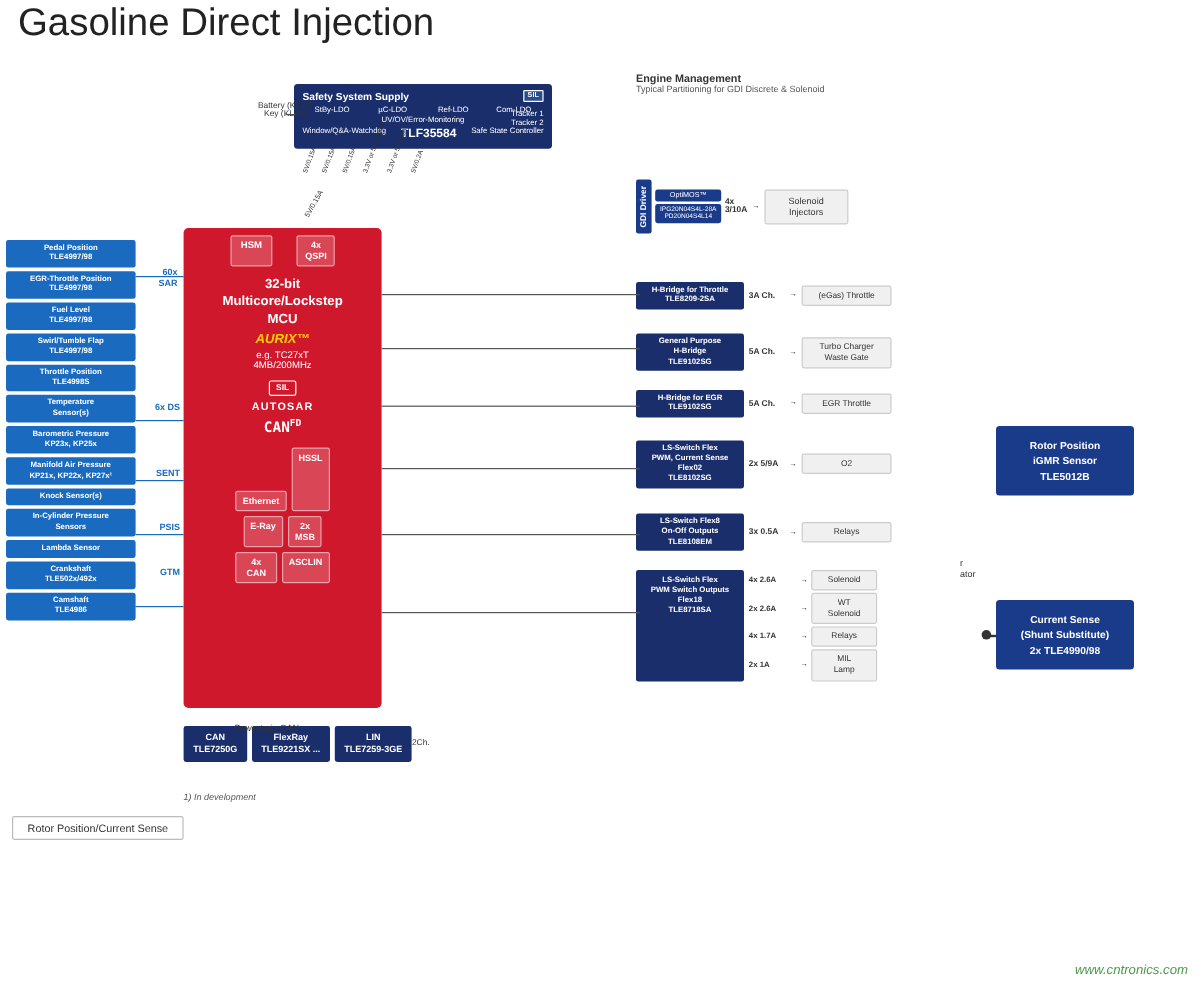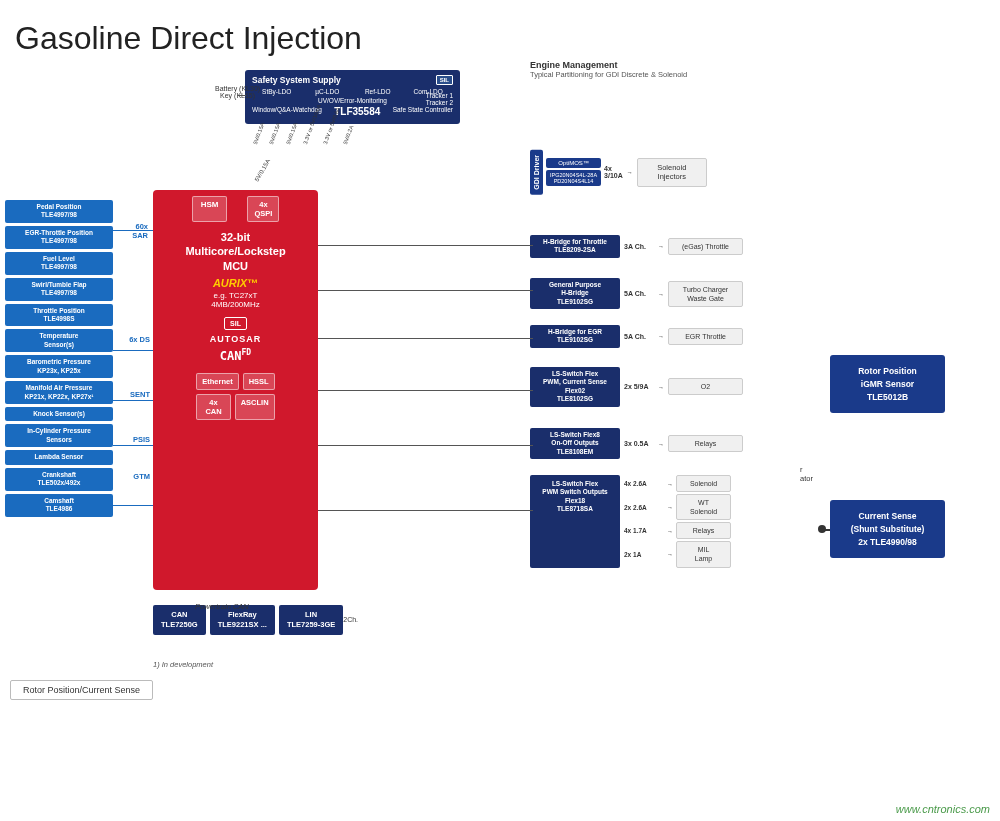--- a/index.html
+++ b/index.html
@@ -9,21 +9,21 @@
       width: 1000px;
       height: 821px;
       overflow: hidden;
       position: relative;
     }
     .page {
       width: 844px;
       height: 821px;
       background: #fff;
       position: relative;
-      padding: 20px 15px;
+      padding: 0 15px;
     }
     .page-title {
       font-size: 32px;
       font-weight: 300;
       color: #222;
       margin-bottom: 8px;
     }
     
     .diagram {
       position: absolute;
@@ -185,24 +185,28 @@
       <div style="text-align:center; font-size:11px; font-weight:bold; font-style:italic; color:#ffcc00; margin-bottom:2px;">AURIX™</div>
       <div style="text-align:center; font-size:8px; margin-bottom:8px;">e.g. TC27xT<br>4MB/200MHz</div>
 
       <div style="display:flex; justify-content:center; gap:6px; margin-bottom:4px;">
         <div style="border:1px solid #fff; padding:2px 5px; font-size:7px; border-radius:2px; font-weight:bold;">SIL</div>
       </div>
       <div style="text-align:center; font-size:9px; font-weight:bold; letter-spacing:1px; margin-bottom:4px;">AUTOSAR</div>
       <div style="text-align:center; font-size:12px; font-weight:bold; font-family:monospace; margin-bottom:10px;">CAN<sup style="font-size:8px;">FD</sup></div>
 
       <div style="display:flex; gap:4px; justify-content:center; margin-bottom:4px;">
-        <div style="background:rgba(255,255,255,0.2); border:1px solid rgba(255,255,255,0.5); padding:3px 5px; border-radius:2px; font-size:7.5px; font-weight:bold; text-align:center;">Ethernet</div>
+        <div style="background:rgba(255,255,255,0.2); border:1px solid rgba(255,255,255,0.5); padding:3px 5px; border-radius:2px; font-size:7.5px; font-weight:bold; text-align:center;margin-top:36px;">Ethernet</div>
         <div style="background:rgba(255,255,255,0.2); border:1px solid rgba(255,255,255,0.5); padding:3px 5px; border-radius:2px; font-size:7.5px; font-weight:bold; text-align:center;">HSSL</div>
       </div>
 
+      <div style="display:flex; gap:4px; justify-content:center; margin-bottom:4px;">
+        <div style="background:rgba(255,255,255,0.2); border:1px solid rgba(255,255,255,0.5); padding:3px 5px; border-radius:2px; font-size:7.5px; font-weight:bold; text-align:center;">E-Ray</div>
+        <div style="background:rgba(255,255,255,0.2); border:1px solid rgba(255,255,255,0.5); padding:3px 5px; border-radius:2px; font-size:7.5px; font-weight:bold; text-align:center;">2x<br>MSB</div>
+      </div>
 
       <div style="display:flex; gap:4px; justify-content:center;">
         <div style="background:rgba(255,255,255,0.2); border:1px solid rgba(255,255,255,0.5); padding:3px 8px; border-radius:2px; font-size:7.5px; font-weight:bold; text-align:center;">4x<br>CAN</div>
         <div style="background:rgba(255,255,255,0.2); border:1px solid rgba(255,255,255,0.5); padding:3px 5px; border-radius:2px; font-size:7.5px; font-weight:bold; text-align:center;">ASCLIN</div>
       </div>
     </div>
 
 
     <div class="abs" style="left:530px; top:90px; display:flex; align-items:stretch; gap:3px;">
       <div style="writing-mode:vertical-rl; transform:rotate(180deg); background:#1a3a8a; color:#fff; font-size:7px; font-weight:bold; padding:5px 3px; border-radius:2px; text-align:center;">GDI Driver</div>

